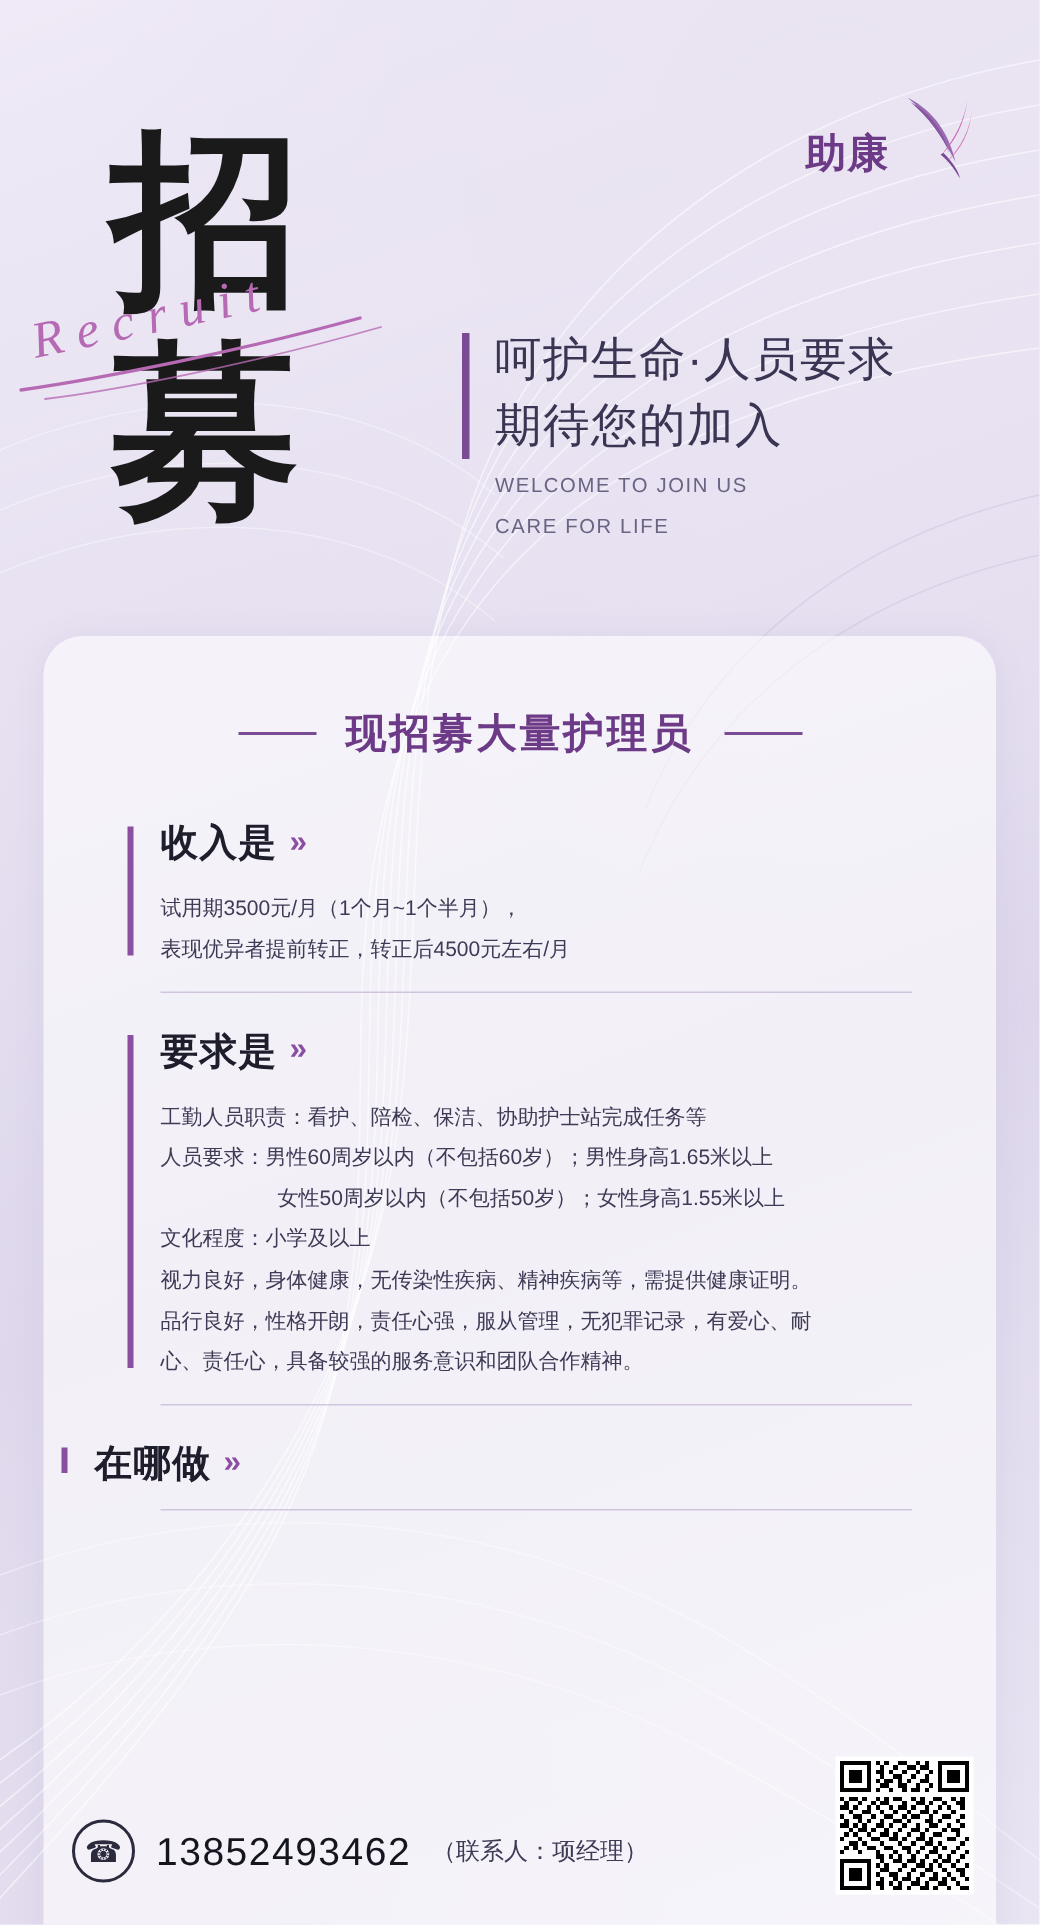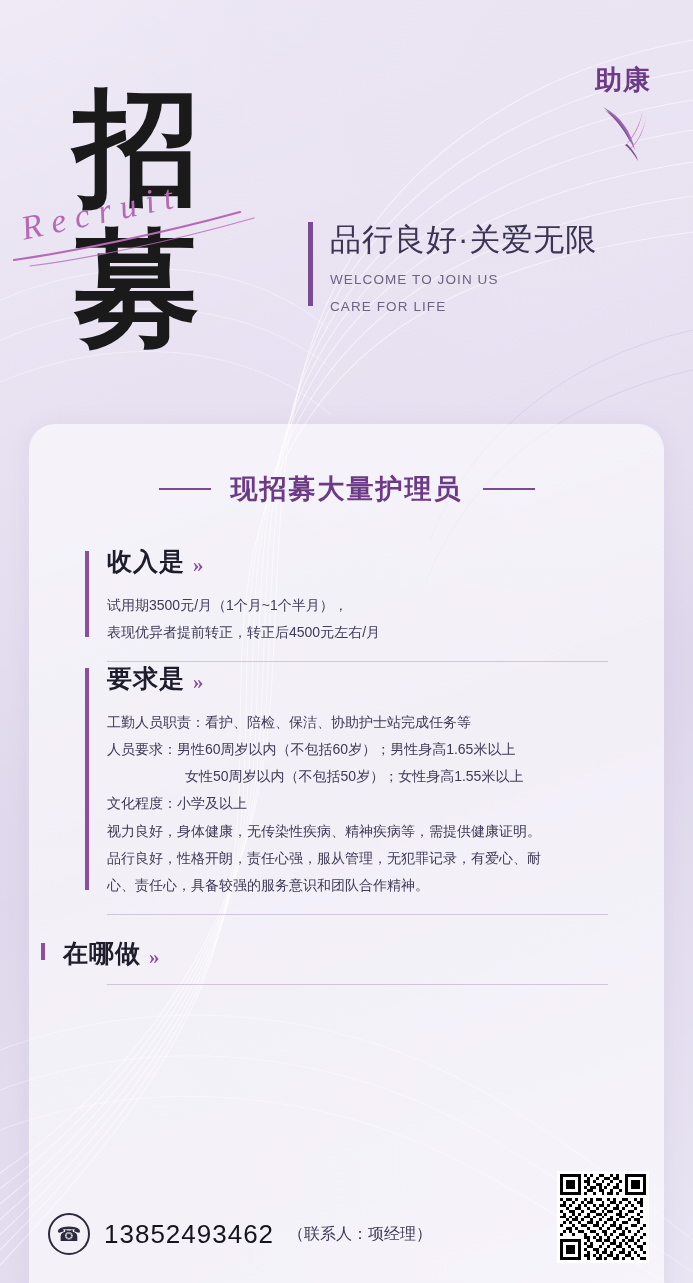--- a/index.html
+++ b/index.html
@@ -29,23 +29,22 @@
     pointer-events: none;
   }
   .bg-lines svg { display: block; width: 100%; height: 100%; }
 
   
   .logo {
     position: absolute;
     top: 62px;
     right: 42px;
     display: flex;
-    align-items: center;
+    align-items: flex-end;
     gap: 6px;
-    flex-direction: column;
   }
   .logo-text {
     font-size: 27px;
     font-weight: bold;
     color: #6c3a86;
     letter-spacing: 1px;
   }
   .logo-mark {
     width: 52px;
     height: 58px;
@@ -151,24 +150,23 @@
   .section-rule {
     position: absolute;
     left: 0;
     top: 6px;
     bottom: 10px;
     width: 4px;
     background: #8a4fa0;
   }
   .section-head {
     display: flex;
-    align-items: flex-end;
+    align-items: center;
     gap: 8px;
     margin-bottom: 14px;
-    font-family: Liberation Serif, serif;
   }
   .section-head .h {
     font-size: 25px;
     font-weight: bold;
     color: #1d1d2b;
     letter-spacing: 1px;
   }
   .section-head .chev {
     font-size: 21px;
     color: #8a4fa0;
@@ -180,21 +178,21 @@
     color: #3f3a55;
   }
   .section-body .indent { display: inline-block; width: 78px; }
   .divider {
     margin: 14px 56px 0 78px;
     height: 1px;
     background: rgba(120,80,150,0.28);
   }
 
   .sec-income { margin-top: 38px; }
-  .sec-require { }
+  .sec-require { margin-top: 22px; }
   .sec-where { margin-top: 22px; margin-left: 12px; }
 
   
   .footer {
     position: absolute;
     left: 0;
     right: 0;
     bottom: 0;
     height: 120px;
   }
@@ -290,21 +288,22 @@
   <div class="script-stroke">
     <svg viewBox="0 0 266 60" xmlns="http://www.w3.org/2000/svg">
       <path d="M4,52 C60,44 150,26 230,4" fill="none" stroke="#b66ab4" stroke-width="2.2" stroke-linecap="round"></path>
       <path d="M20,58 C70,52 160,34 244,10" fill="none" stroke="#b66ab4" stroke-width="1.2" stroke-linecap="round" opacity="0.8"></path>
     </svg>
   </div>
   <div class="title-script">Recruit</div>
 
   <div class="slogan">
     <div class="slogan-bar"></div>
-    <div class="slogan-cn">品行良好·关爱无限</div>
+    <div class="slogan-cn">呵护生命·人员要求</div>
+    <div class="slogan-cn">期待您的加入</div>
     <div class="slogan-en">WELCOME TO JOIN US</div>
     <div class="slogan-en">CARE FOR LIFE</div>
   </div>
 
   <div class="card">
     <div class="card-title">
       <span class="dash"></span>
       <span class="card-title-text">现招募大量护理员</span>
       <span class="dash"></span>
     </div>

